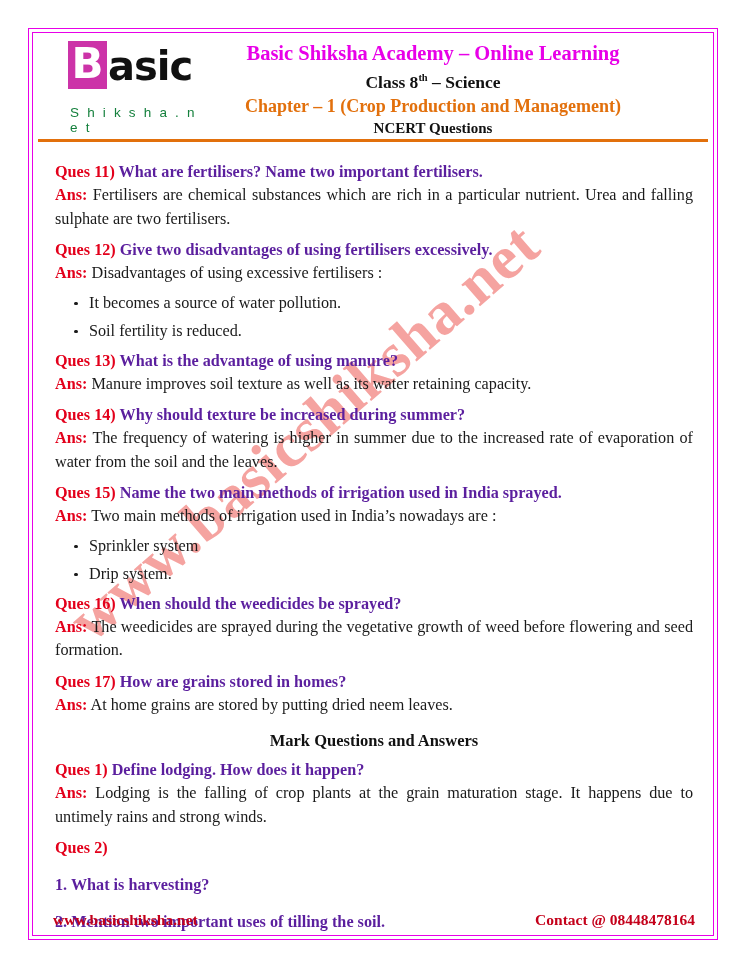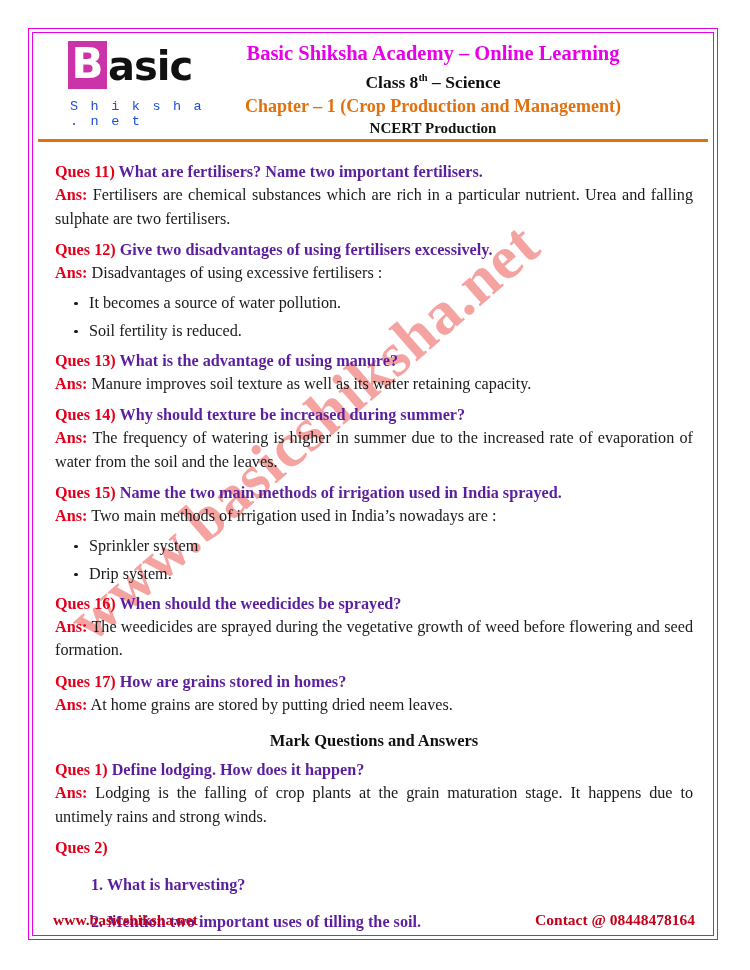--- a/index.html
+++ b/index.html
@@ -100,23 +100,23 @@
   #logo-asic {
     color: #111111;
     font-family: "DejaVu Sans", sans-serif;
     font-weight: bold;
     font-size: 40px;
     line-height: 50px;
     letter-spacing: -1px;
     margin-left: 1px;
   }
   #logo-sub {
-    margin-top: 8px;
-    color: #1d4ed8;
-    font-family: Liberation Mono, monospace;
+    margin-top: 14px;
+    color: #15803d;
+    font-family: Liberation Sans, sans-serif;
     font-size: 13.5px;
     letter-spacing: 2.2px;
     text-align: left;
     padding-left: 2px;
   }
 
   #header-titles {
     text-align: center;
     padding-left: 120px;
   }
@@ -226,21 +226,20 @@
     font-family: "Liberation Serif", "DejaVu Serif", serif;
   }
 
   .subq {
     font-size: 16.2px;
     line-height: 21px;
     font-weight: bold;
     color: #5b1f9e;
     margin-top: 16px;
     font-family: "Liberation Serif", "DejaVu Serif", serif;
-    margin-left: 36px;
   }
 
   
   #footer {
     position: absolute;
     left: 20px;
     right: 18px;
     bottom: 6px;
     display: flex;
     justify-content: space-between;
@@ -270,21 +269,21 @@
             <div id="logo-b">B</div>
             <div id="logo-asic">asic</div>
           </div>
           <div id="logo-sub">S h i k s h a . n e t</div>
         </div>
 
         <div id="header-titles">
           <div id="title-main">Basic Shiksha Academy – Online  Learning</div>
           <div id="title-class"><span>Class 8</span><sup>th</sup><span> – Science</span></div>
           <div id="title-chapter">Chapter – 1 (Crop Production and Management)</div>
-          <div id="title-ncert">NCERT Production</div>
+          <div id="title-ncert">NCERT Questions</div>
         </div>
 
         <div id="header-rule"></div>
       </div>
 
       <div id="content">
 
         <div class="qline"><span class="q-num">Ques 11)</span><span class="q-text"> What are fertilisers? Name two important fertilisers.</span></div>
         <div class="aline"><span class="a-label">Ans:</span><span> Fertilisers  are chemical substances which are rich in a particular nutrient.  Urea and falling  sulphate are two fertilisers.</span></div>
 

